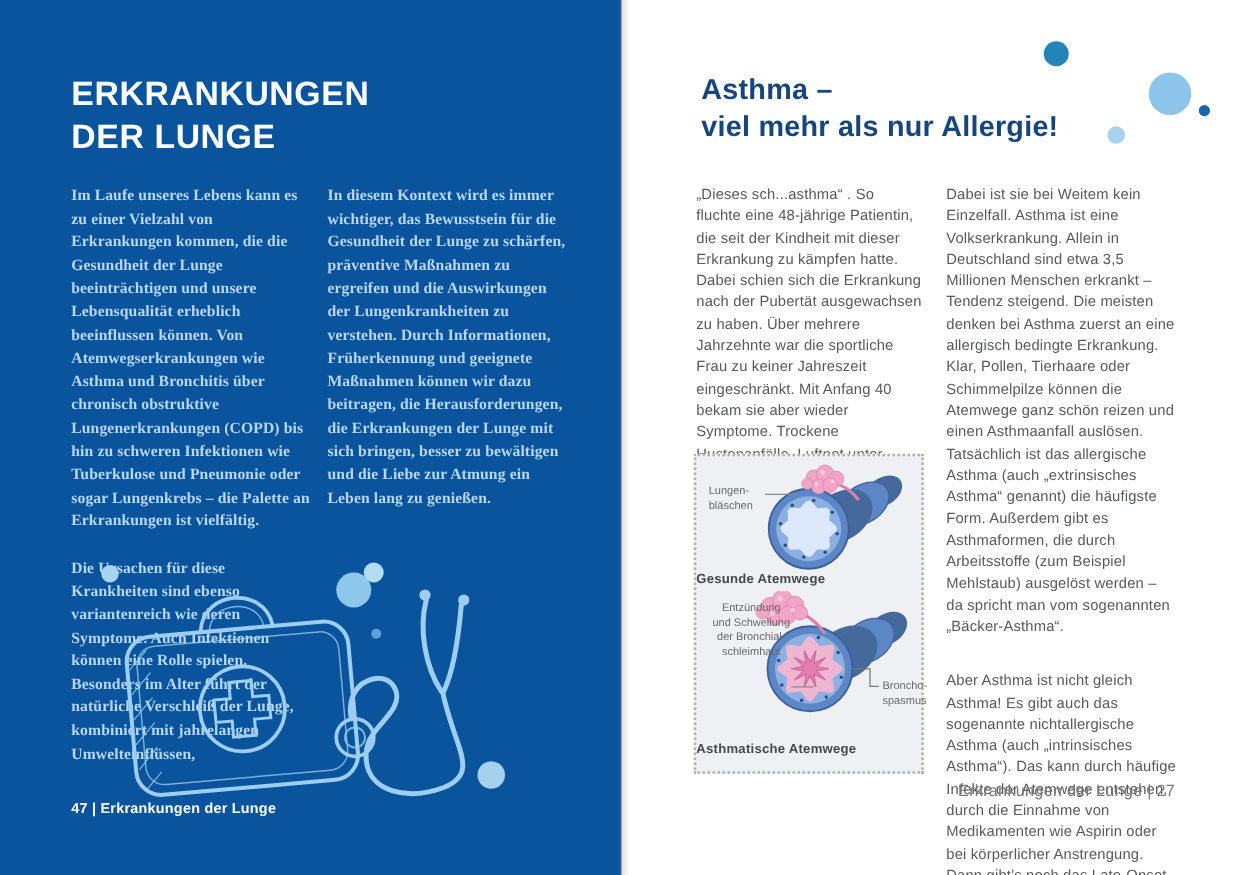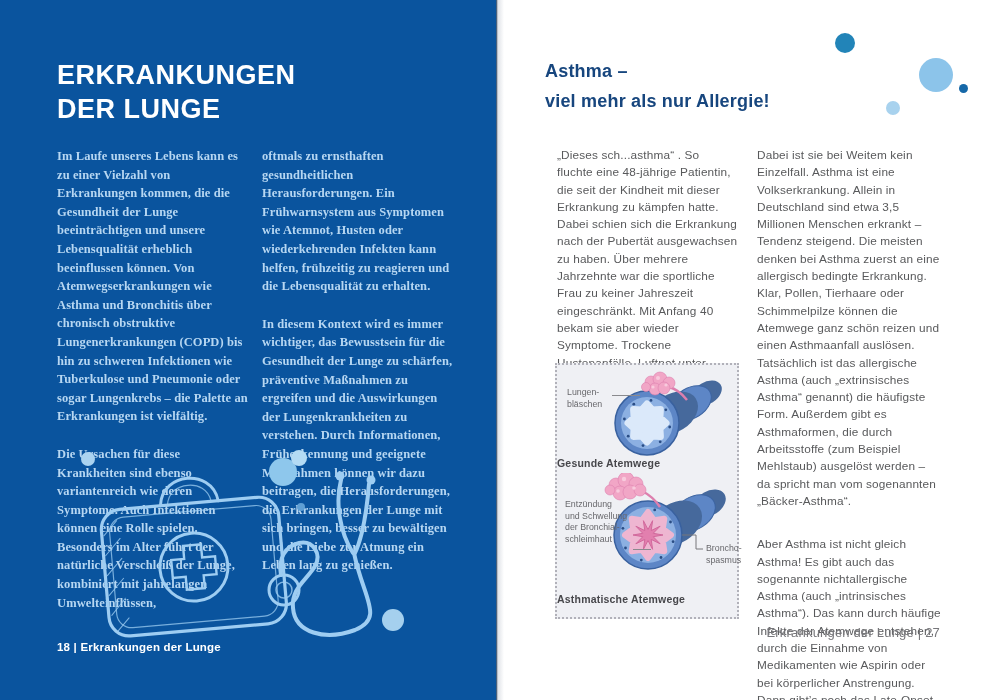--- a/index.html
+++ b/index.html
@@ -15,22 +15,22 @@
     font-size:12.5px;line-height:18.6px;font-weight:bold;letter-spacing:.1px;}
   .blue-col p{margin:0 0 19px 0;font-family:Liberation Serif, serif;}
   .col1{left:57px;}
   .col2{left:262px;}
   .footer-left{position:absolute;left:57px;top:641px;color:#ffffff;
     font-size:11.5px;font-weight:bold;letter-spacing:.2px;}
   
   .right-page{position:absolute;left:497px;top:0;width:503px;height:700px;background:#ffffff;}
   .spine{position:absolute;left:496px;top:0;width:8px;height:700px;
     background:linear-gradient(to right,#3c4f66 0,rgba(200,205,214,.55) 2px,rgba(255,255,255,0) 8px);}
-  .article-heading{position:absolute;left:48px;top:56px;width:360px;color:#17467e;
-    font-weight:bold;font-size:18px;line-height:30px;letter-spacing:.2px;}
+  .article-heading{position:absolute;left:64px;top:56px;width:360px;color:#17467e;
+    font-weight:bold;font-size:23px;line-height:30px;letter-spacing:.2px;}
   .gray-col{position:absolute;top:147px;color:#58595b;font-size:11.8px;line-height:17.3px;letter-spacing:.15px;}
   .gcol1{left:60px;width:181px;}
   .gcol2{left:260px;width:184px;}
   .gray-col p{margin:0 0 26px 0;}
   .footer-right{position:absolute;right:60px;top:625px;color:#77777b;font-size:13px;letter-spacing:.2px;text-align:right;}
   
   .figure-box{position:absolute;left:58px;top:363px;width:184px;height:256px;
     background:#eff0f4;border:2px dotted #b1b1b9;box-sizing:border-box;}
   .fig-label{position:absolute;color:#68686c;font-size:8.8px;line-height:11.5px;white-space:pre-line;}
   .fig-caption{position:absolute;width:100%;text-align:left;color:#47474b;
@@ -50,21 +50,20 @@
       <div>ERKRANKUNGEN</div>
       <div>DER LUNGE</div>
     </div>
 
     <div class="blue-col col1">
       <p>Im Laufe unseres Lebens kann es zu einer Vielzahl von Erkrankungen kommen, die die Gesundheit der Lunge beeinträchtigen und unsere Lebensqualität erheblich beeinflussen können. Von Atemwegserkrankungen wie Asthma und Bronchitis über chronisch obstruktive Lungenerkrankungen (COPD) bis hin zu schweren Infektionen wie Tuberkulose und Pneumonie oder sogar Lungenkrebs – die Palette an Erkrankungen ist vielfältig.</p>
       <p>Die Ursachen für diese Krankheiten sind ebenso variantenreich wie deren Symptome. Auch Infektionen können eine Rolle spielen. Besonders im Alter führt der natürliche Verschleiß der Lunge, kombiniert mit jahrelangen Umwelteinflüssen,</p>
     </div>
 
     <div class="blue-col col2">
-      <p>oftmals zu ernsthaften gesundheitlichen Herausforderungen. Ein Frühwarnsystem aus Symptomen wie Atemnot, Husten oder wiederkehrenden Infekten kann helfen, frühzeitig zu reagieren und die Lebensqualität zu erhalten.</p>
       <p>In diesem Kontext wird es immer wichtiger, das Bewusstsein für die Gesundheit der Lunge zu schärfen, präventive Maßnahmen zu ergreifen und die Auswirkungen der Lungenkrankheiten zu verstehen. Durch Informationen, Früherkennung und geeignete Maßnahmen können wir dazu beitragen, die Herausforderungen, die Erkrankungen der Lunge mit sich bringen, besser zu bewältigen und die Liebe zur Atmung ein Leben lang zu genießen.</p>
     </div>
 
     <svg width="410" height="205" viewBox="0 0 410 205" style="position:absolute;left:45px;top:448px;">
       <g transform="rotate(-5 150 120)" stroke="#9ecdf2" fill="none" stroke-linecap="round">
         <rect x="60" y="55" width="178" height="127" rx="20" stroke-width="3.2"></rect>
         <rect x="68" y="63" width="162" height="111" rx="15" stroke-width="1.2" opacity=".75"></rect>
         <path d="M121,55 C123,37 138,30 150,30 C162,30 177,37 179,55" stroke-width="3"></path>
         <path d="M128,55 C130,42 140,37 150,37 C160,37 170,42 172,55" stroke-width="1.2" opacity=".75"></path>
         <circle cx="149" cy="119" r="34" stroke-width="3"></circle>
@@ -88,21 +87,21 @@
         <circle cx="239" cy="142" r="8" stroke-width="1.5" opacity=".8"></circle>
       </g>
     </svg>
 
     <div class="dot" style="left:81px;top:452px;width:14px;height:14px;background:#aad3f0;"></div>
     <div class="dot" style="left:269px;top:458px;width:28px;height:28px;background:#8ec7ec;"></div>
     <div class="dot" style="left:291px;top:450px;width:16px;height:16px;background:#b4dbf4;"></div>
     <div class="dot" style="left:297px;top:503px;width:8px;height:8px;background:#5f9fd4;"></div>
     <div class="dot" style="left:382px;top:609px;width:22px;height:22px;background:#a5d0ee;"></div>
 
-    <div class="footer-left">18 | Erkrankungen der Lunge</div>
+    <div class="footer-left">47 | Erkrankungen der Lunge</div>
   </div>
 
   <div class="right-page">
 
     <div class="article-heading">
       <div>Asthma –</div>
       <div>viel mehr als nur Allergie!</div>
     </div>
 
     <div class="dot" style="left:338px;top:33px;width:20px;height:20px;background:#2284b8;"></div>
@@ -189,21 +188,21 @@
             <circle cx="50" cy="17" r="5"></circle>
           </g>
           <g fill="#f8cadd">
               <circle cx="64" cy="6" r="2.2"></circle>
               <circle cx="58" cy="18" r="1.8"></circle>
               <circle cx="74" cy="15" r="1.8"></circle>
             </g>
         </g>
         <polyline points="122,62 136,62 136,76 143,76" stroke="#77777b" stroke-width="1" fill="none"></polyline>
       </svg>
-      <div class="fig-label" style="left:8px;top:134px;width:72px;">Entzündung
+      <div class="fig-label" style="left:8px;top:116px;width:72px;text-align:center;">Entzündung
 und Schwellung
 der Bronchial-
 schleimhaut</div>
       <div class="leader" style="left:76px;top:184px;width:18px;"></div>
       <div class="fig-label" style="left:149px;top:178px;width:34px;">Broncho-
 spasmus</div>
       <div class="fig-caption" style="top:228px;">Asthmatische Atemwege</div>
     </div>
 
     <div class="footer-right">Erkrankungen der Lunge | 27</div>

